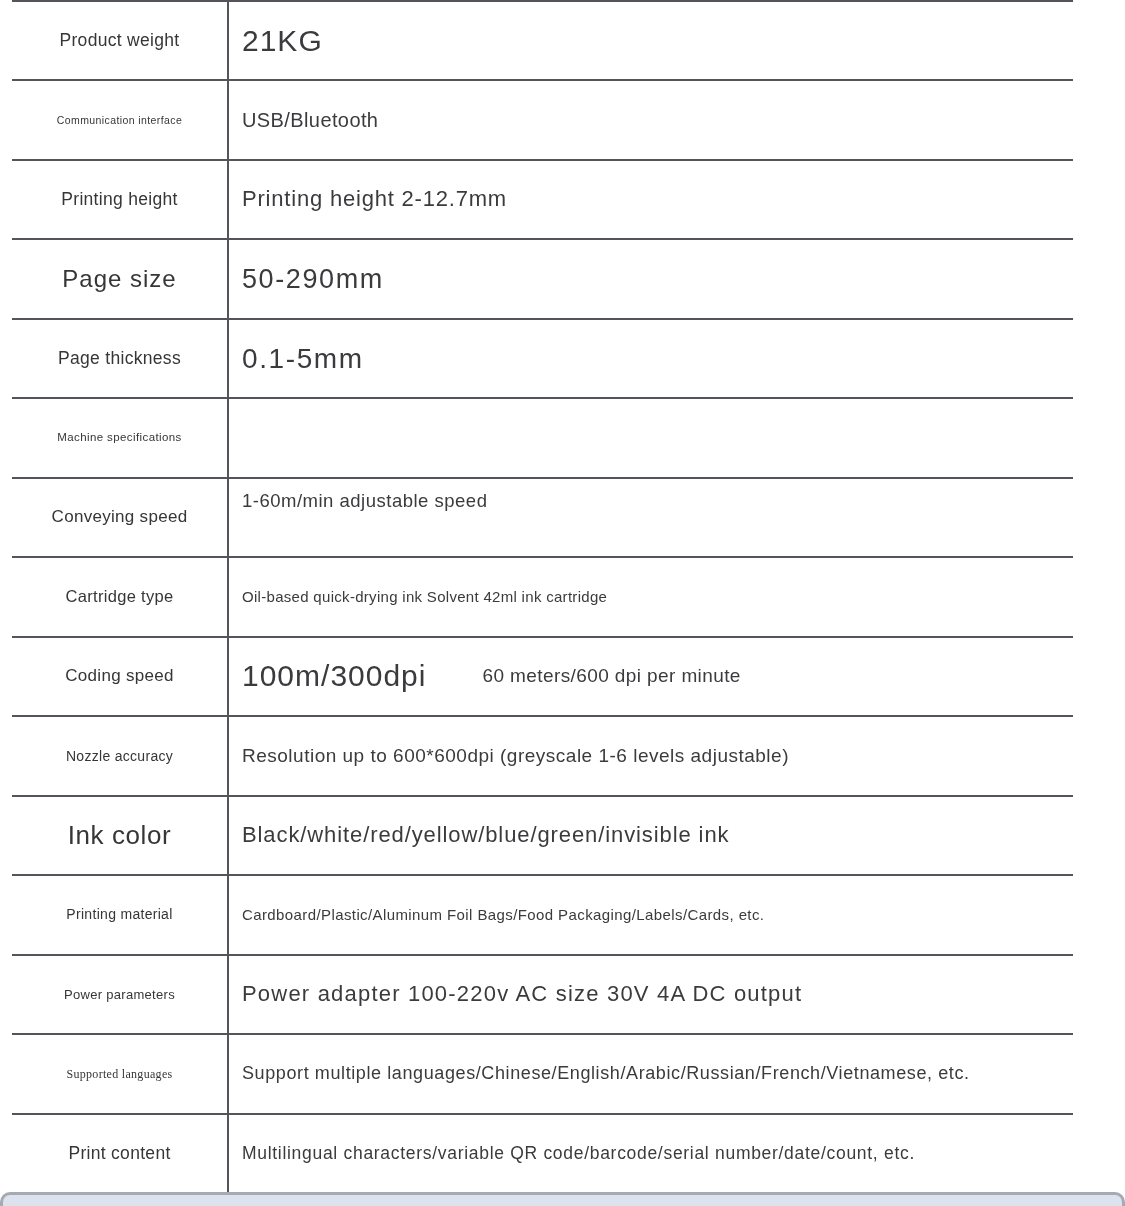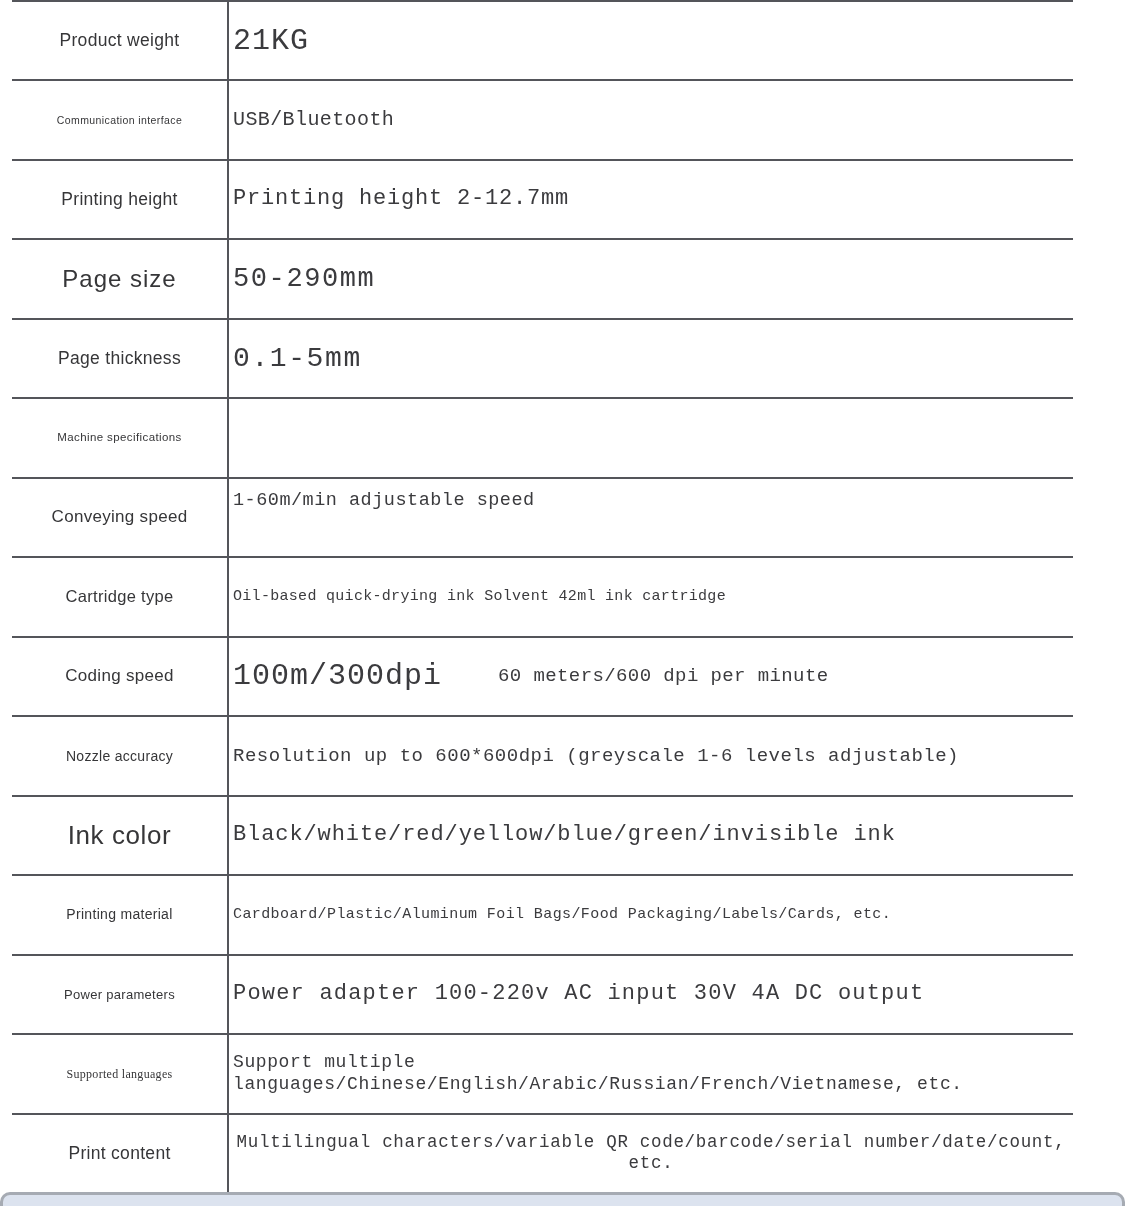--- a/index.html
+++ b/index.html
@@ -31,26 +31,25 @@
     justify-content: center;
     text-align: center;
     color: var(--label-text, #363638);
     letter-spacing: 0.3px;
     line-height: 1.2;
   }
   .cell-value {
     flex: 1 1 auto;
     display: flex;
     align-items: center;
-    padding-left: 4px;
+    padding-left: 13px;
     padding-right: 4px;
     color: var(--value-text, #3b3b3e);
     line-height: 1.2;
     overflow: hidden;
-    font-family: Liberation Mono, monospace;
   }
   .value-secondary { margin-left: 56px; }
 
   
   .row:nth-child(1)  .cell-label { font-size: 17.5px; }
   .row:nth-child(1)  .cell-value { font-size: 30px;  letter-spacing: 1px; }
   .row:nth-child(2)  .cell-label { font-size: 10.5px; letter-spacing: 0.4px; }
   .row:nth-child(2)  .cell-value { font-size: 20px;  letter-spacing: 0.4px; }
   .row:nth-child(3)  .cell-label { font-size: 17.5px; }
   .row:nth-child(3)  .cell-value { font-size: 22px;  letter-spacing: 0.8px; }
@@ -153,21 +152,21 @@
     <div class="cell-value">Black/white/red/yellow/blue/green/invisible ink</div>
   </div>
 
   <div class="row">
     <div class="cell-label">Printing material</div>
     <div class="cell-value">Cardboard/Plastic/Aluminum Foil Bags/Food Packaging/Labels/Cards, etc.</div>
   </div>
 
   <div class="row">
     <div class="cell-label">Power parameters</div>
-    <div class="cell-value">Power adapter 100-220v AC input 30V 4A DC output</div>
+    <div class="cell-value">Power adapter 100-220v AC size 30V 4A DC output</div>
   </div>
 
   <div class="row">
     <div class="cell-label">Supported languages</div>
     <div class="cell-value">Support multiple languages/Chinese/English/Arabic/Russian/French/Vietnamese, etc.</div>
   </div>
 
   <div class="row">
     <div class="cell-label">Print content</div>
     <div class="cell-value">Multilingual characters/variable QR code/barcode/serial number/date/count, etc.</div>

